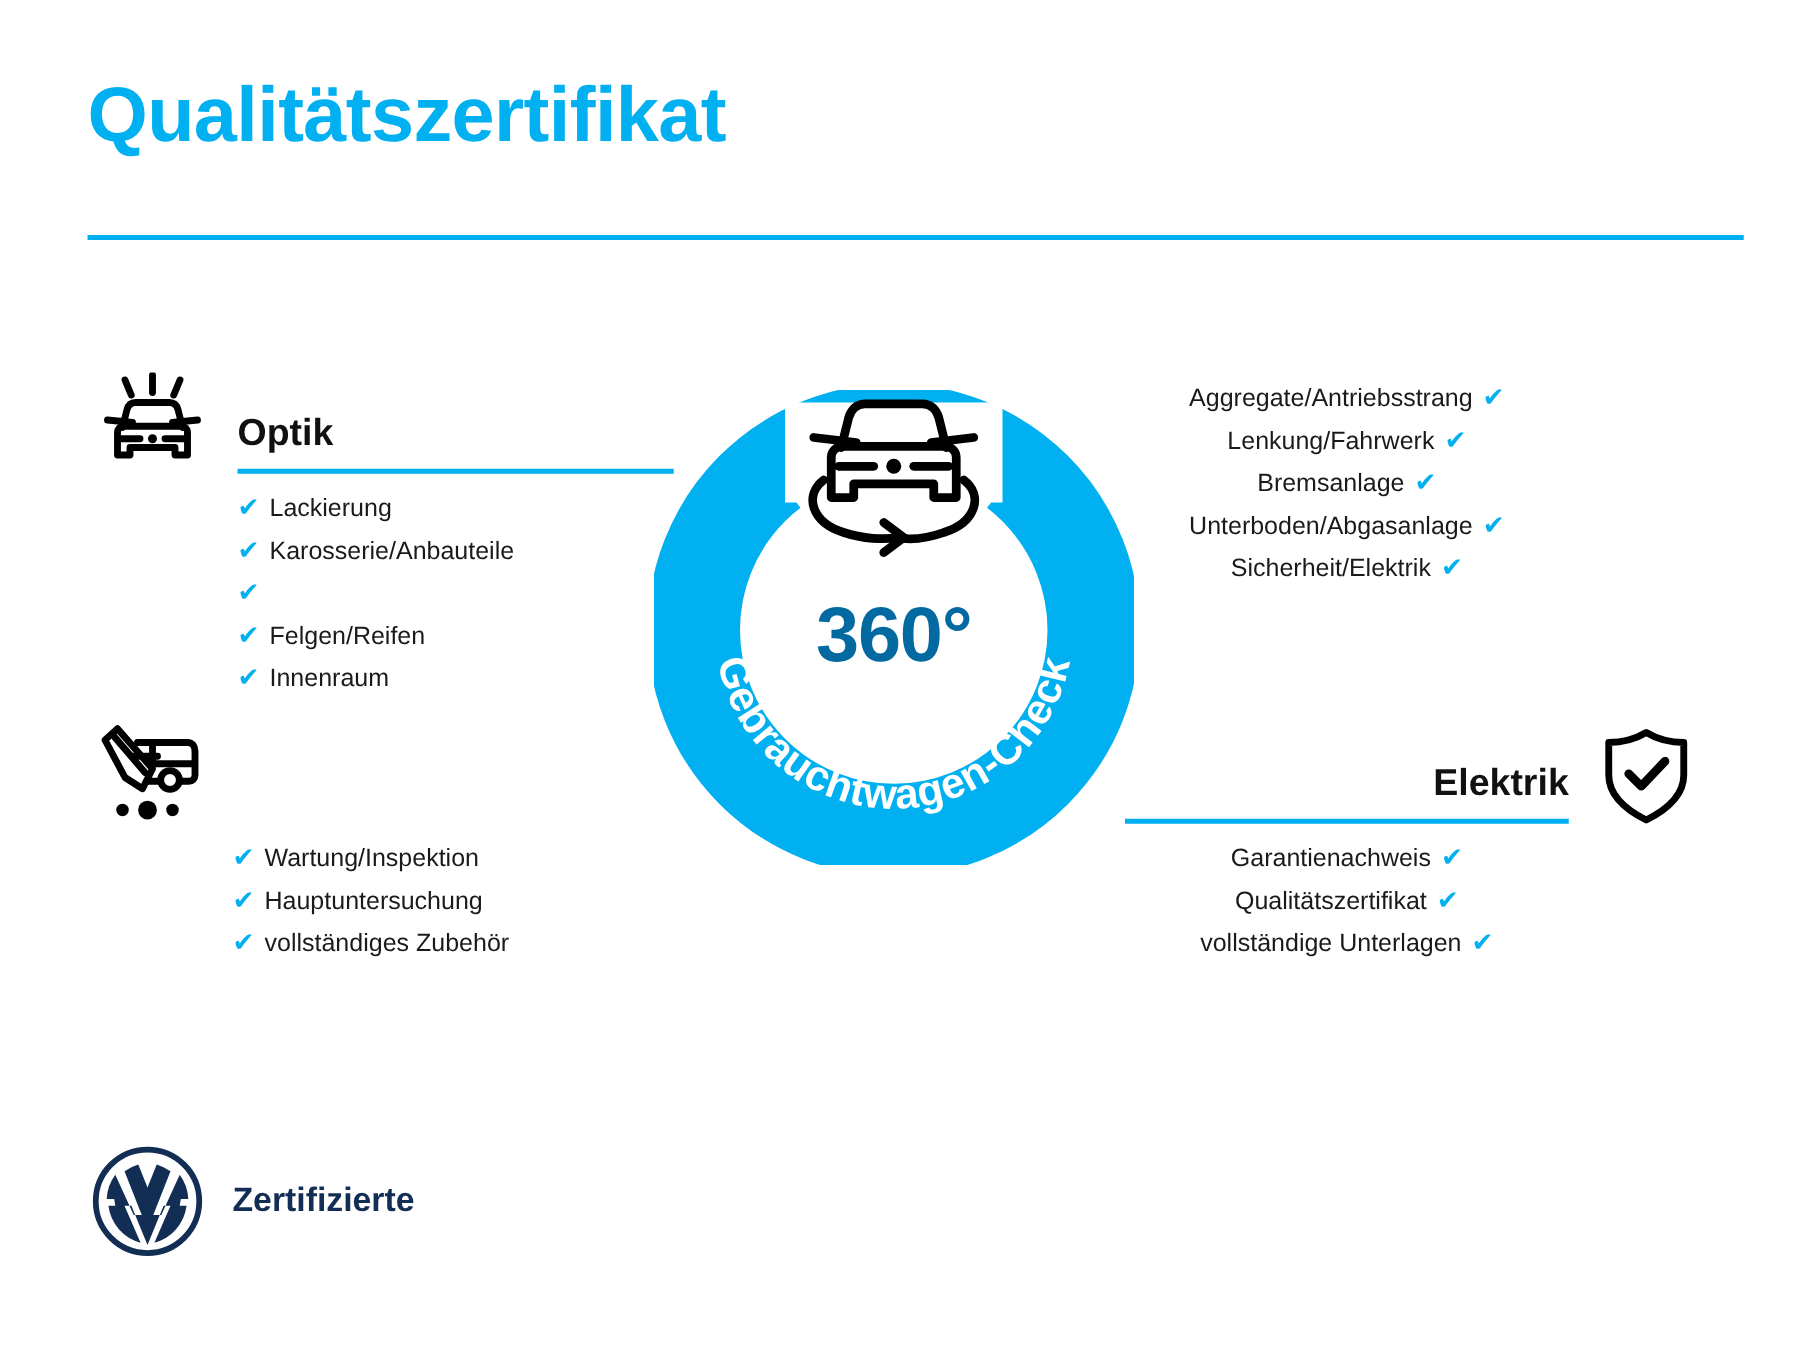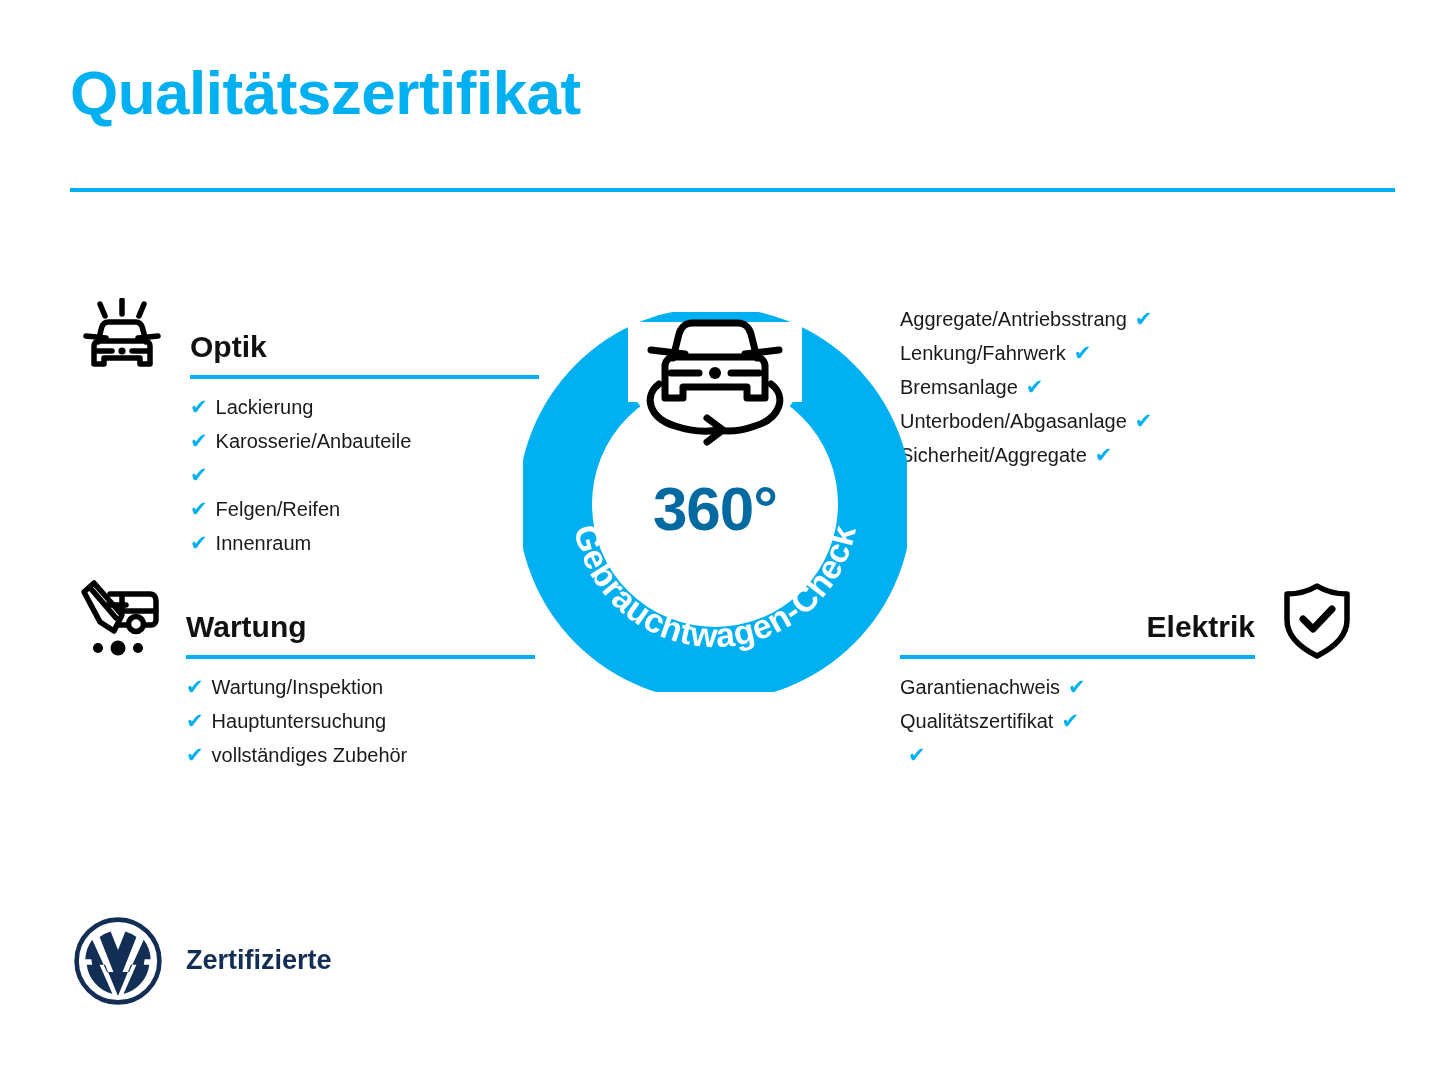--- a/index.html
+++ b/index.html
@@ -102,21 +102,21 @@
   }
   .sec-list li {
     display: flex;
     align-items: baseline;
     font-size: 20px;
     color: #1a1a1a;
     line-height: 34px;
     white-space: nowrap;
   }
   .left .sec-list li  { justify-content: flex-start; }
-  .right .sec-list li { justify-content: flex-start; }
+  .right .sec-list li { justify-content: center; }
   .left .sec-list  { padding-left: 116px; }
   .right .sec-list { padding-right: 110px; }
 
   .tick {
     color: #00b0f0;
     font-size: 21px;
     font-weight: bold;
     line-height: 34px;
   }
   .left .tick  { margin-right: 8px; }
@@ -223,24 +223,20 @@
           <path d="M40 16 L80 16 C84 16 86 19 86 23 L86 42 C86 45 84 47 81 47 L74 47"></path>
           <path d="M58 47 L48 47"></path>
           <path d="M52 19 L52 33 L84 33"></path>
           <line x1="36" y1="27" x2="56" y2="27"></line>
           <circle cx="66" cy="46" r="7.5"></circle>
           <circle cx="28" cy="70" r="5" fill="#000" stroke="none"></circle>
           <circle cx="48" cy="70" r="7.5" fill="#000" stroke="none"></circle>
           <circle cx="68" cy="70" r="5" fill="#000" stroke="none"></circle>
         </svg>
       </span>
-      <div class="sec-title-wrap">
-        <div class="sec-title">Wartung</div>
-        <div class="sec-underline"></div>
-      </div>
     </div>
     <ul class="sec-list">
       <li>
           <span class="tick">✔</span>
           <span>Wartung/Inspektion</span>
         </li>
       <li>
           <span class="tick">✔</span>
           <span>Hauptuntersuchung</span>
         </li>
@@ -263,21 +259,21 @@
         </li>
       <li>
           <span>Bremsanlage</span>
           <span class="tick">✔</span>
         </li>
       <li>
           <span>Unterboden/Abgasanlage</span>
           <span class="tick">✔</span>
         </li>
       <li>
-          <span>Sicherheit/Aggregate</span>
+          <span>Sicherheit/Elektrik</span>
           <span class="tick">✔</span>
         </li>
     </ul>
   </div>
 
   <div class="section right sec-garantie">
     <div class="sec-head">
       <span class="sec-icon">
         <svg width="96" height="84" viewBox="0 0 96 84" fill="none" stroke="#000" stroke-width="5.5" stroke-linecap="round" stroke-linejoin="round">
           <path d="M48 8 C58 14 70 16 78 16 L78 42 C78 58 64 70 48 78 C32 70 18 58 18 42 L18 16 C26 16 38 14 48 8 Z"></path>
@@ -292,20 +288,21 @@
     <ul class="sec-list">
       <li>
           <span>Garantienachweis</span>
           <span class="tick">✔</span>
         </li>
       <li>
           <span>Qualitätszertifikat</span>
           <span class="tick">✔</span>
         </li>
       <li>
+          <span>vollständige Unterlagen</span>
           <span class="tick">✔</span>
         </li>
     </ul>
   </div>
 
   <div class="badge">
     <svg width="390" height="410" viewBox="0 0 390 410">
       <defs>
         <path id="arcPath" d="M 52 222 A 143 143 0 0 0 338 222" fill="none"></path>
         <mask id="ringMask">

